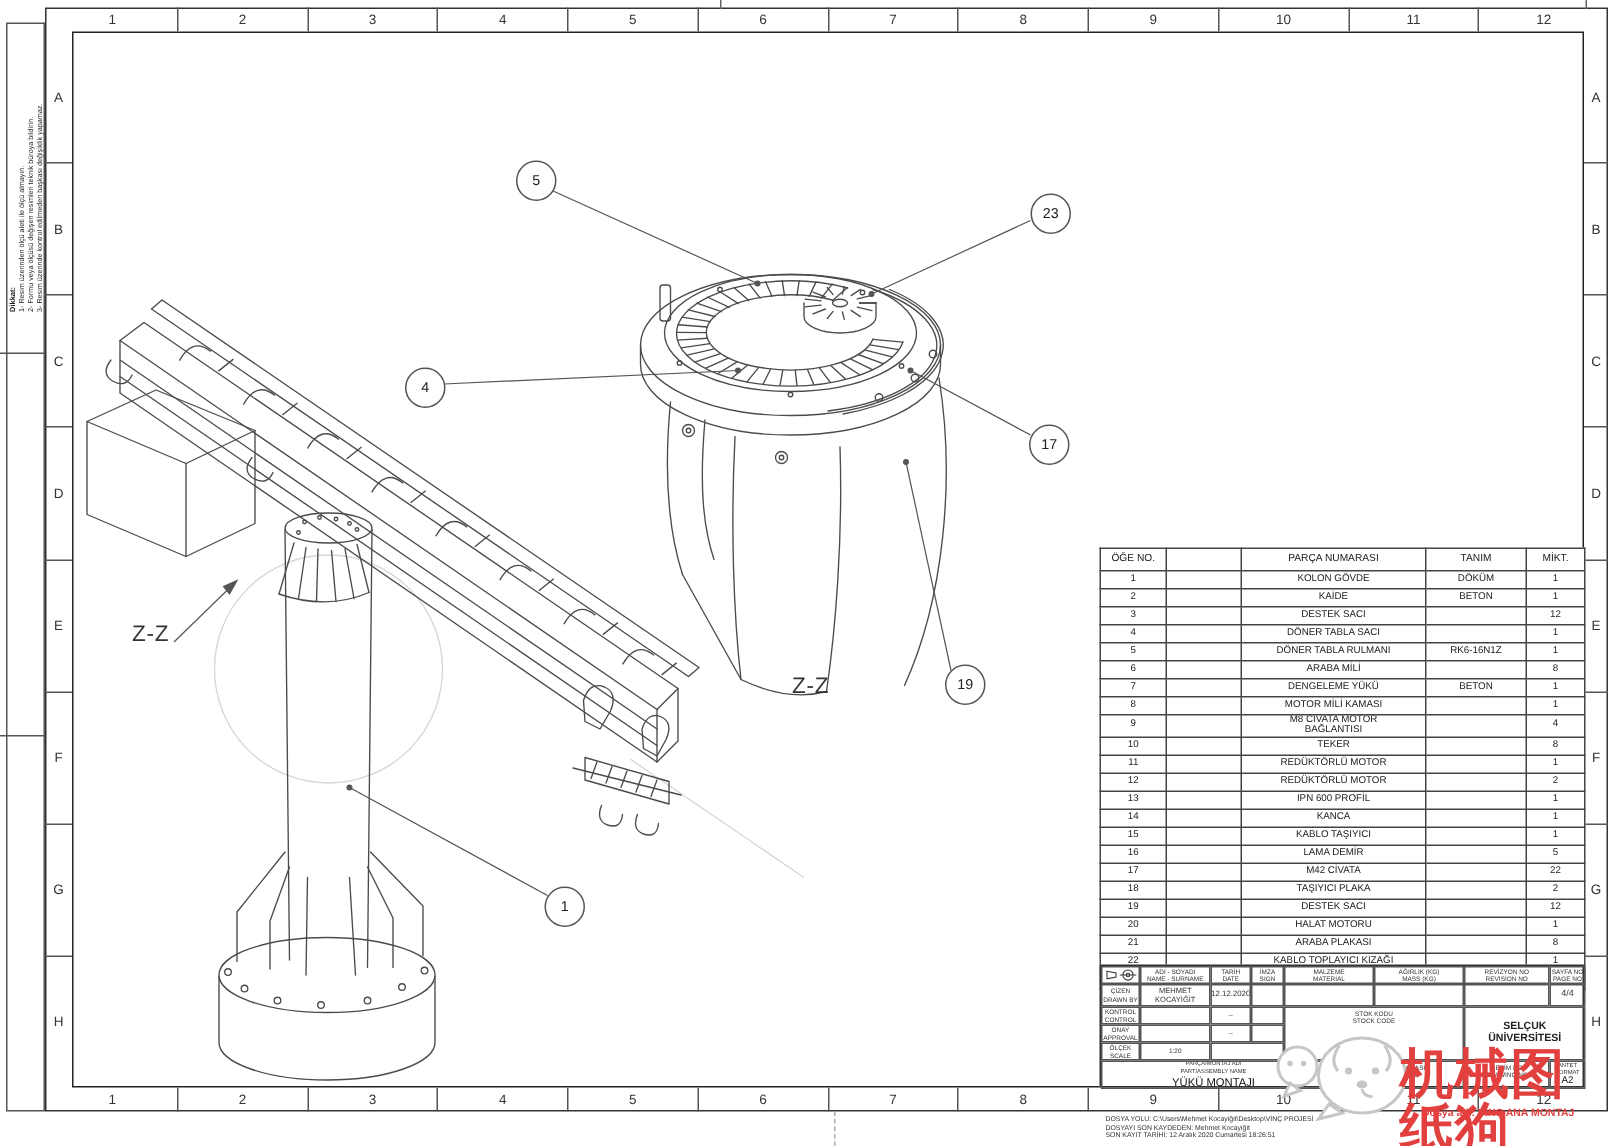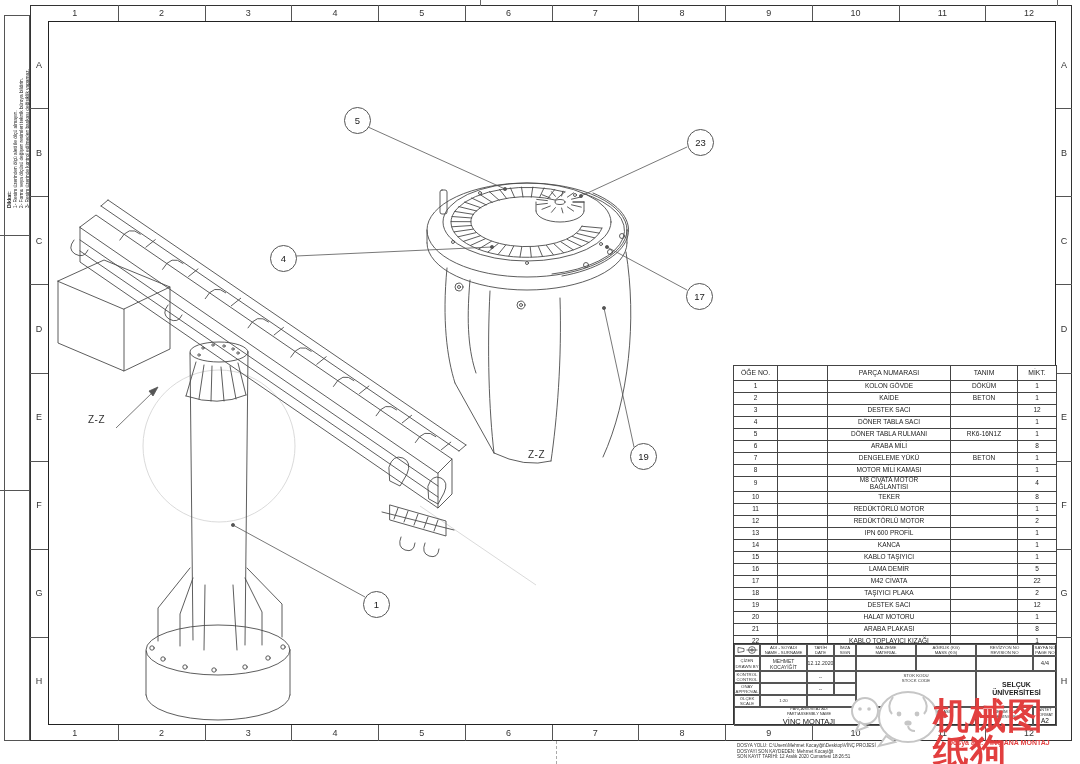--- a/index.html
+++ b/index.html
@@ -22,21 +22,21 @@
   #note-strip{left:4px;top:15px;width:26px;height:726px;border:0.8px solid #555;box-sizing:border-box}
   .strip-div{left:0;width:30px;height:0;border-top:0.8px solid #555}
   #side-note{left:6px;top:208px;width:188px;transform:rotate(-90deg);transform-origin:0 0;
              font-size:4.8px;line-height:1.25;color:#222}
   #side-note b{font-size:5px}
   
   #drawing-svg{left:0;top:0}
   
   .balloon{position:absolute;width:25px;height:25px;border:1px solid #555;border-radius:50%;
            background:#fff;display:flex;align-items:center;justify-content:center;font-size:9.5px;color:#222}
-  .seclab{position:absolute;font-size:10px;color:#333;letter-spacing:0.5px}
+  .seclab{position:absolute;font-size:15px;color:#333;letter-spacing:0.5px}
   
   #parts-table{position:absolute;left:733px;top:365px;width:323px;border-collapse:collapse;
                table-layout:fixed;font-size:6.5px;color:#222;text-align:center;background:#fff}
   #parts-table th,#parts-table td{border:0.9px solid #444;padding:0 1px;height:11px;
                white-space:pre-line;overflow:hidden;font-weight:normal;line-height:1.05}
   #parts-table th{height:14px;font-size:6.8px}
   
   #title-block{left:733px;top:643px;width:323px;height:82px;border:1.2px solid #333;box-sizing:border-box;background:#fff}
   .tbc{position:absolute;border:0.6px solid #555;box-sizing:border-box;display:flex;flex-direction:column;
        align-items:center;justify-content:center;white-space:pre-line;text-align:center;
@@ -516,21 +516,21 @@
   <div class="tbc" style="left:100px;top:39px;width:22px;height:12px"></div>
 
   <div class="tbc" style="left:0;top:51px;width:26px;height:12px">ÖLÇEK
 SCALE</div>
   <div class="tbc val" style="left:26px;top:51px;width:47px;height:12px">1:20</div>
   <div class="tbc" style="left:73px;top:51px;width:49px;height:12px"></div>
 
   <div class="tbc" style="left:0;top:63px;width:150px;height:19px">
     <span class="minilab">PARÇA/MONTAJ ADI
 PART/ASSEMBLY NAME</span>
-    <span class="val" style="font-size:7.5px">VİNÇ MONTAJI</span>
+    <span class="val" style="font-size:7.5px">YÜKÜ MONTAJI</span>
   </div>
   <div class="tbc toplab" style="left:150px;top:63px;width:92px;height:19px;padding-top:1px">RESİM AÇIKLAMASI
 DESCRIPTION</div>
   <div class="tbc toplab" style="left:242px;top:63px;width:57px;height:19px;padding-top:1px">RESİM NO
 DRAWING NO</div>
   <div class="tbc" style="left:299px;top:63px;width:24px;height:19px">
     <span class="minilab">ANTET
 FORMAT</span>
     <span class="val" style="font-size:6.5px">A2</span>
   </div>

